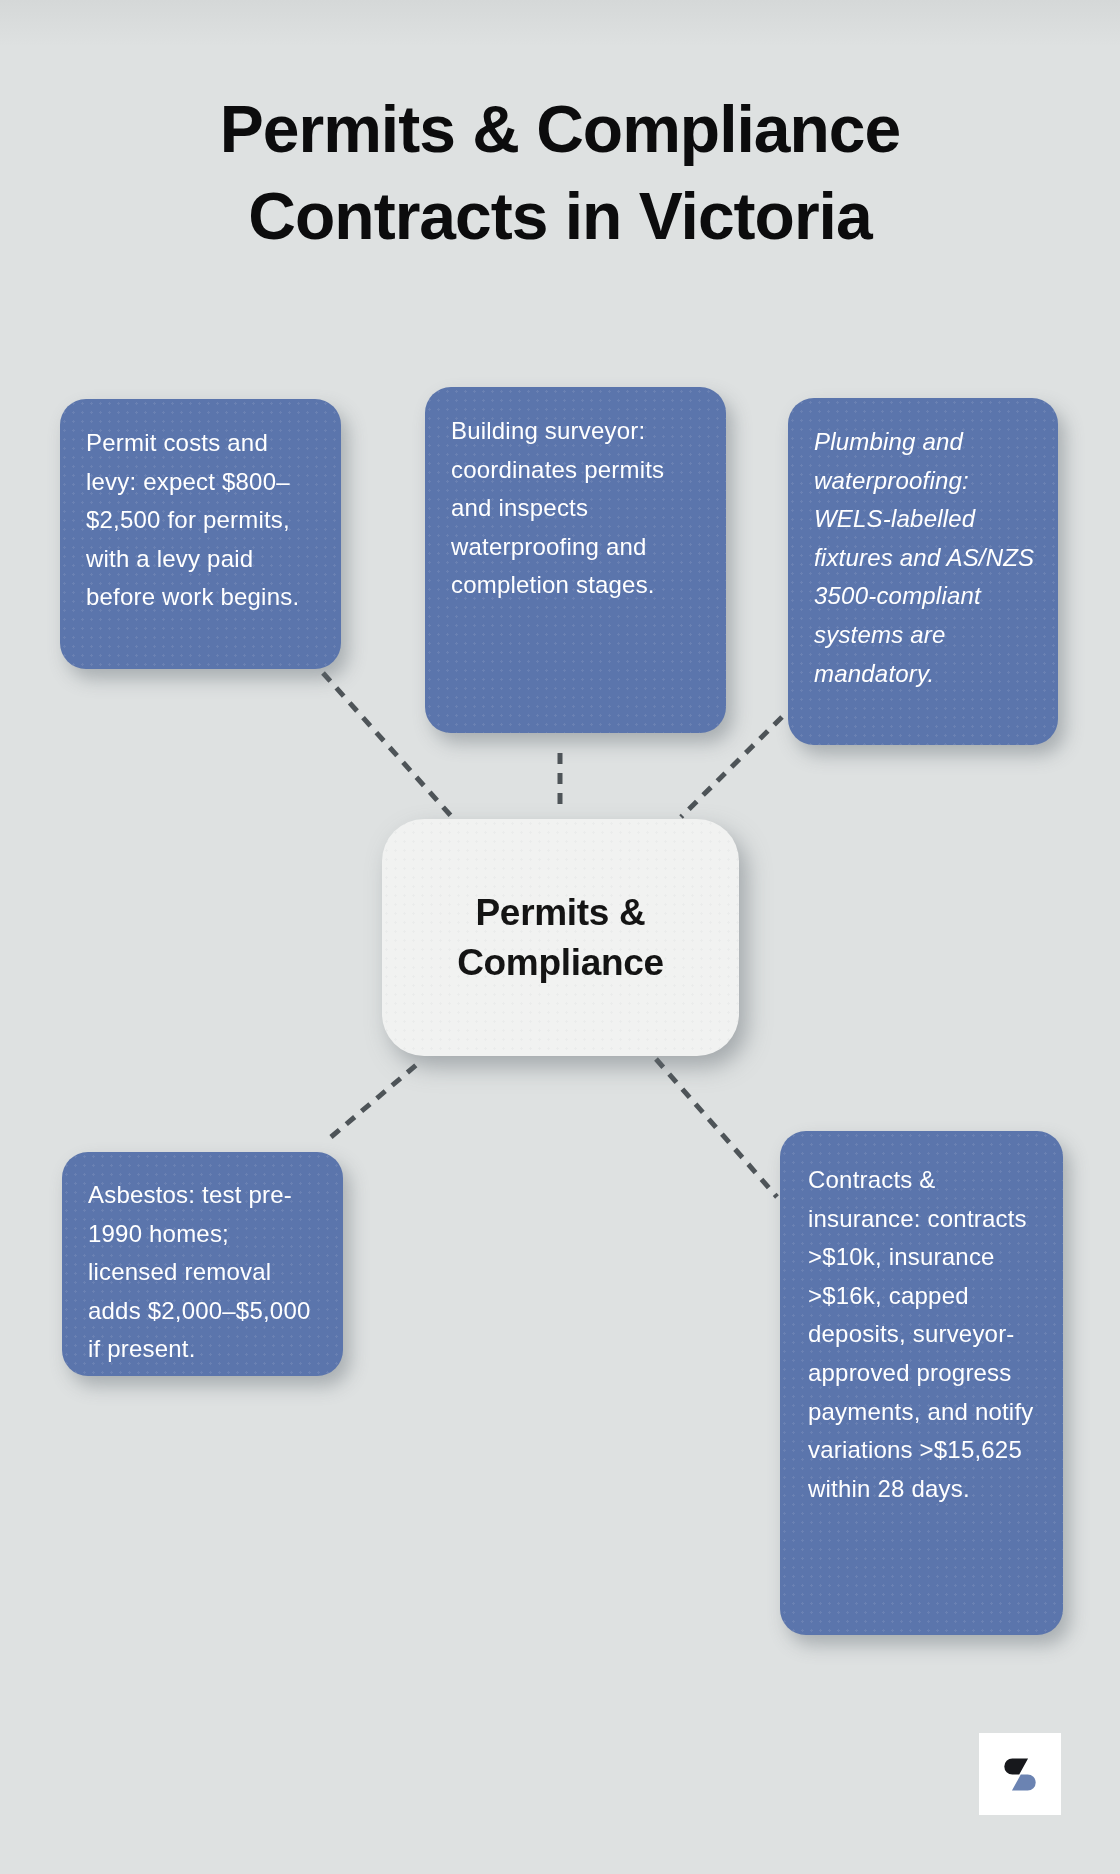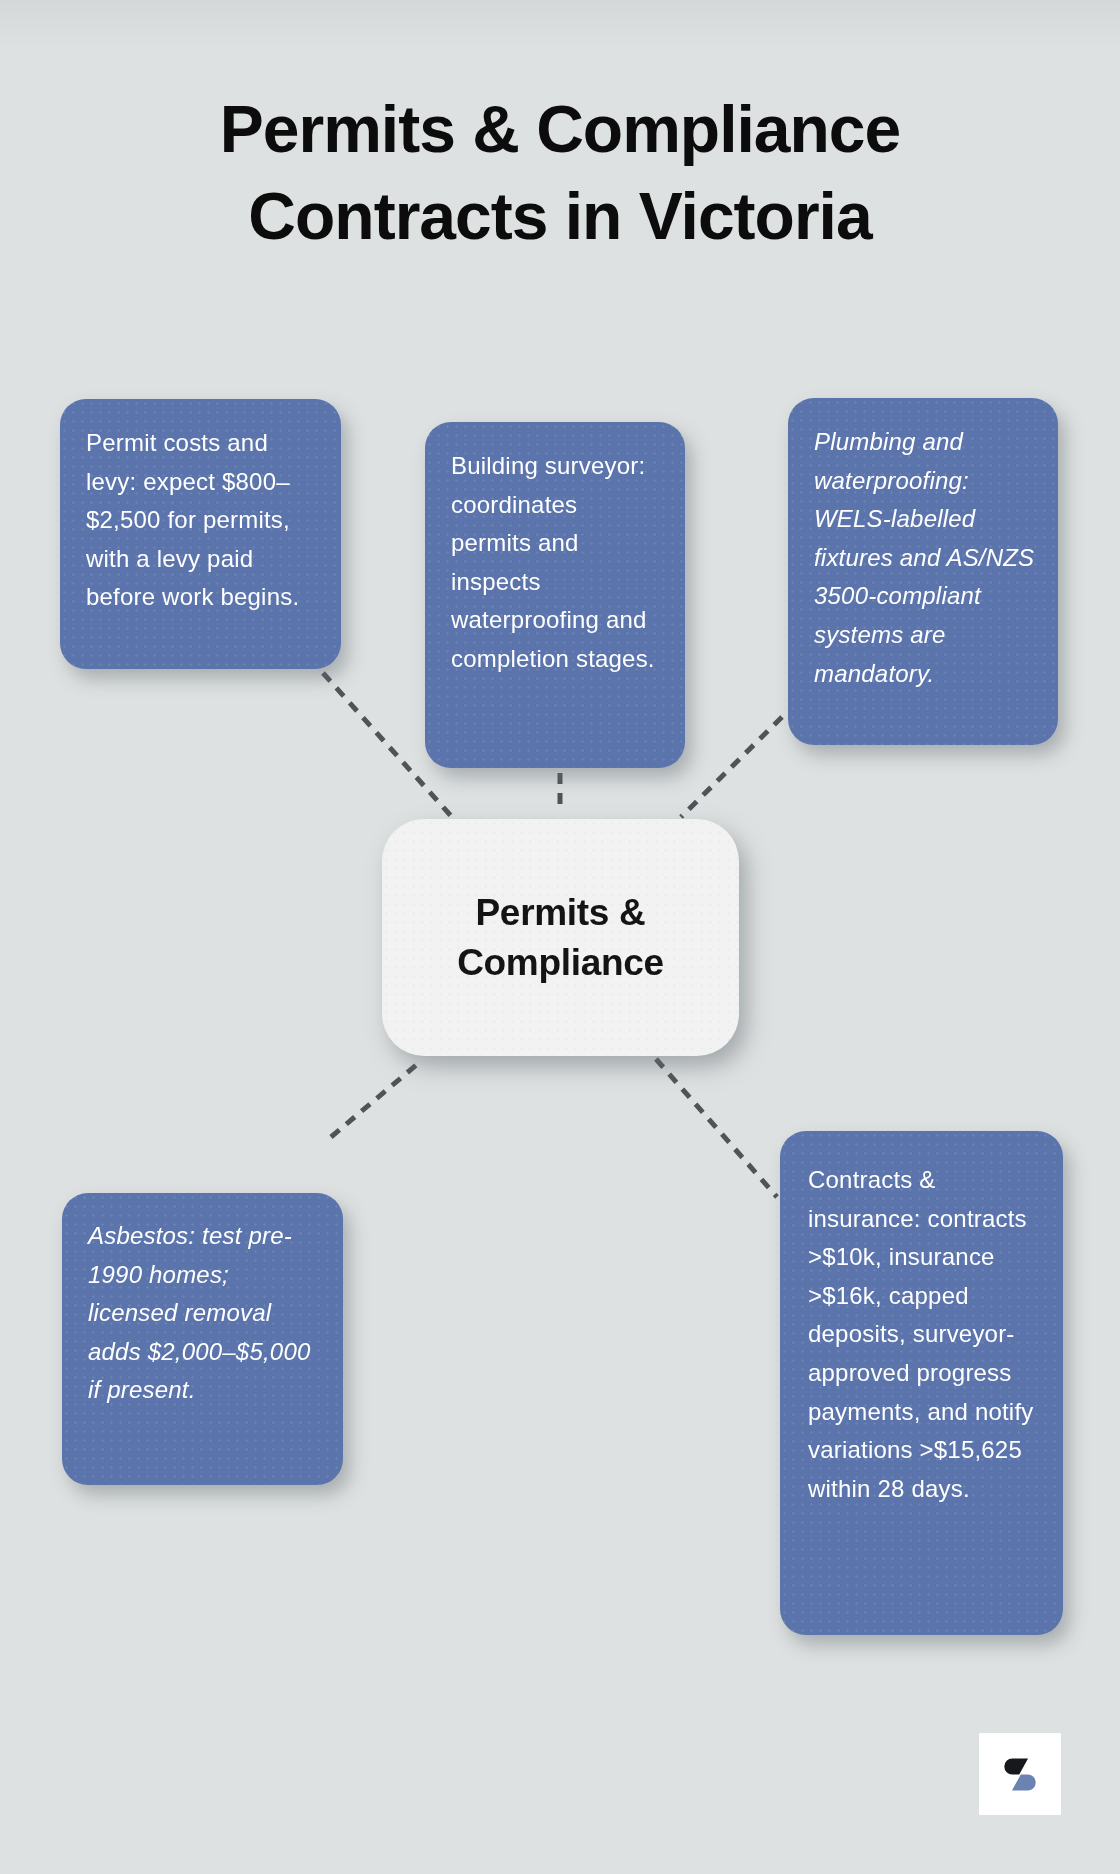--- a/index.html
+++ b/index.html
@@ -27,23 +27,23 @@
     background-color:var(--node_fill,#5b75ac);
     background-image:radial-gradient(rgba(255,255,255,0.09) 1.1px, rgba(0,0,0,0) 1.3px);
     background-size:9px 9px;
     border-radius:26px;
     color:var(--node_text,#ffffff);
     font-size:24px;line-height:38.6px;letter-spacing:0.2px;
     box-shadow:7px 10px 18px rgba(105,113,120,0.45);
   }
   .bubble .bubble-text{display:block;}
   .bubble-1{left:60px;top:399px;width:281px;height:270px;padding:25px 24px 0 26px;}
-  .bubble-2{left:425px;top:422px;width:260px;height:346px;padding:25px 24px 0 26px;}
+  .bubble-2{left:425px;top:387px;width:301px;height:346px;padding:25px 24px 0 26px;}
   .bubble-3{left:788px;top:398px;width:270px;height:347px;padding:25px 22px 0 26px;font-style:italic;}
-  .bubble-4{left:62px;top:1193px;width:281px;height:292px;padding:24px 22px 0 26px;font-style:italic;}
+  .bubble-4{left:62px;top:1152px;width:281px;height:224px;padding:24px 22px 0 26px;}
   .bubble-5{left:780px;top:1131px;width:283px;height:504px;padding:30px 24px 11px 28px;}
   .center-node{
     position:absolute;left:382px;top:819px;width:357px;height:237px;box-sizing:border-box;
     background-color:var(--center_fill,#f1f2f1);
     background-image:radial-gradient(rgba(110,120,130,0.05) 1.1px, rgba(0,0,0,0) 1.3px);
     background-size:9px 9px;
     border-radius:42px;
     box-shadow:8px 11px 22px rgba(105,113,120,0.5);
     display:flex;align-items:center;justify-content:center;
     text-align:center;color:var(--center_text,#141414);

